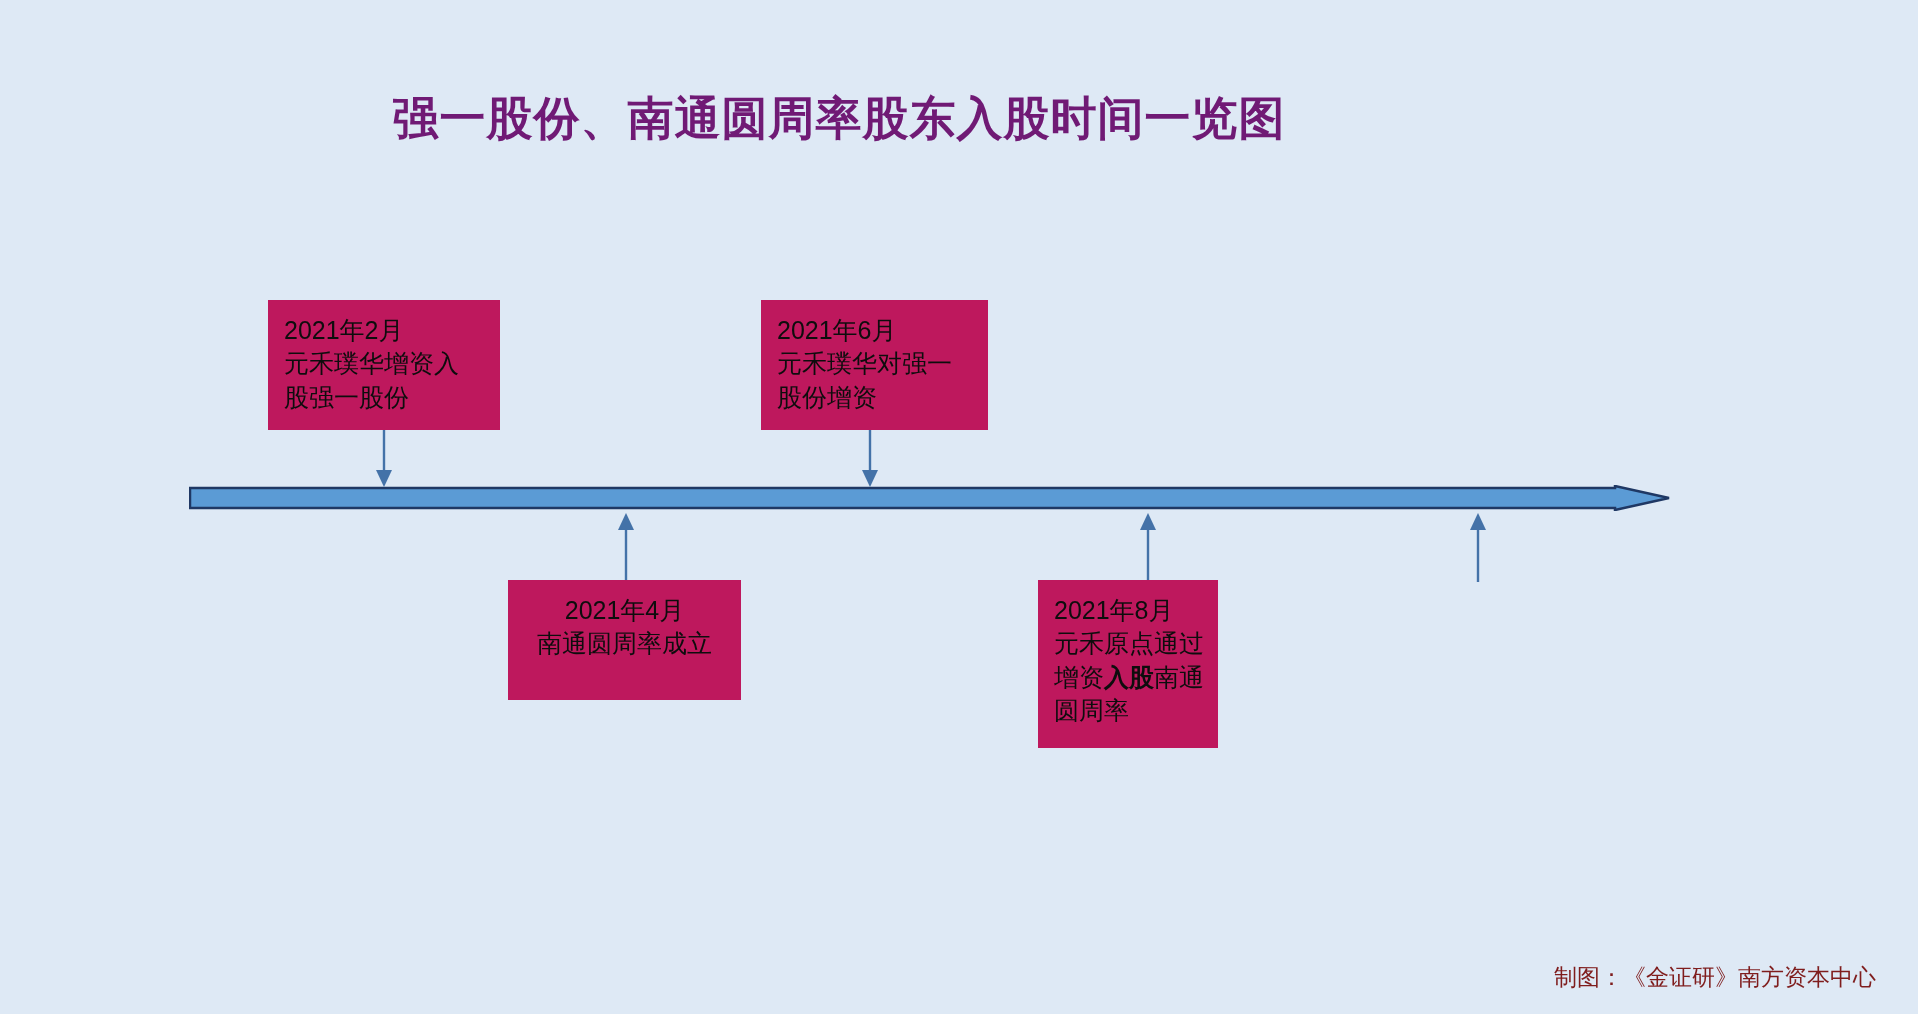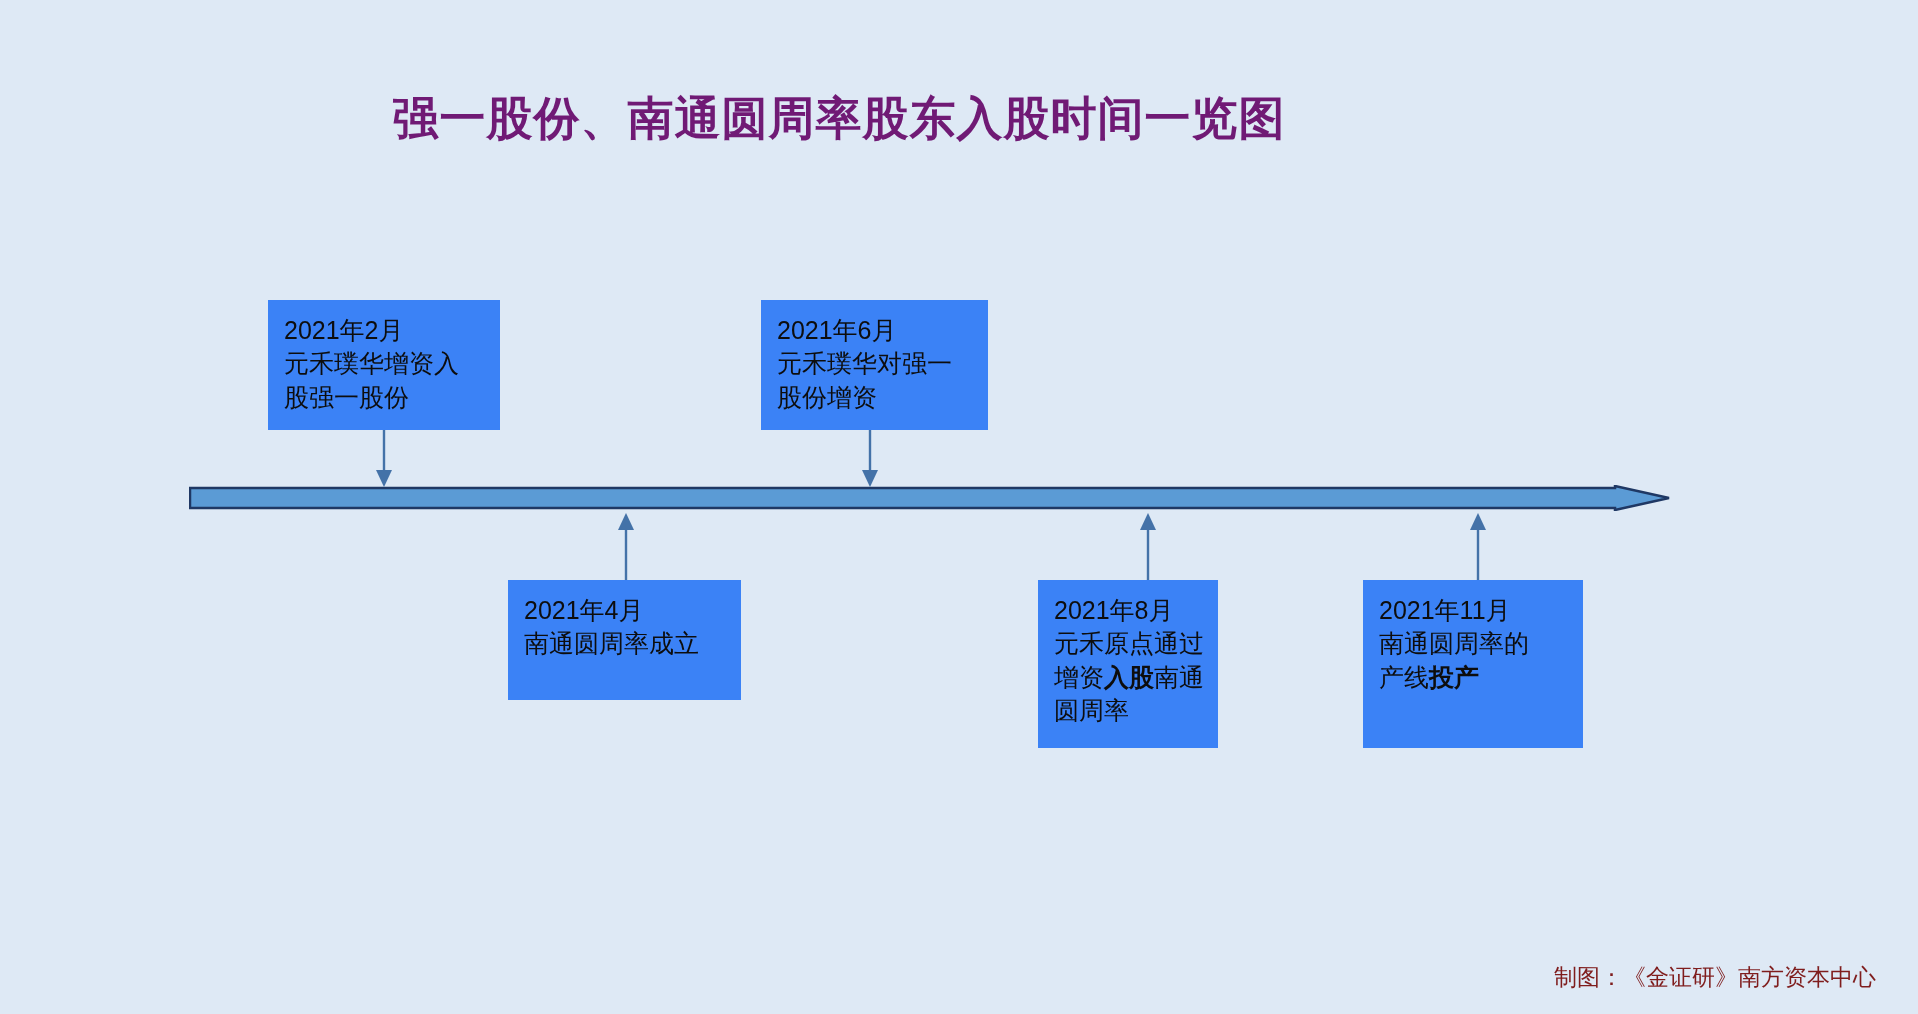--- a/index.html
+++ b/index.html
@@ -43,38 +43,38 @@
     left: 189px;
     top: 485px;
     width: 1482px;
     height: 26px;
   }
   .axis svg { display: block; }
 
   
   .event-box {
     position: absolute;
-    background: #3b82f6;
+    background: #be185d;
     box-sizing: border-box;
     padding: 14px 16px 10px 16px;
     font-size: 25px;
     line-height: 1.33;
     color: #0d0d0d;
     white-space: pre-line;
   }
   .event-box .ln {
     display: block;
     white-space: nowrap;
   }
   .event-box .b { font-weight: bold; margin-top: 44px; }
 
   
   #box-1 { left: 268px; top: 300px;  width: 232px; height: 130px; }
   #box-2 { left: 761px; top: 300px;  width: 227px; height: 130px; }
-  #box-3 { left: 508px; top: 580px;  width: 233px; height: 120px; }
+  #box-3 { left: 508px; top: 580px;  width: 233px; height: 120px; text-align: center; }
   #box-4 { left: 1038px; top: 580px; width: 180px; height: 168px; }
   #box-5 { left: 1363px; top: 580px; width: 220px; height: 168px; }
 
   
   .connector {
     position: absolute;
     width: 24px;
   }
   .connector svg { display: block; }
   #conn-1 { left: 372px; top: 430px; height: 58px; }
@@ -142,17 +142,16 @@
   </div>
 
   <div class="event-box" id="box-1"><span class="ln">2021年2月</span><span class="ln">元禾璞华增资入</span><span class="ln">股强一股份</span></div>
 
   <div class="event-box" id="box-2"><span class="ln">2021年6月</span><span class="ln">元禾璞华对强一</span><span class="ln">股份增资</span></div>
 
   <div class="event-box" id="box-3"><span class="ln">2021年4月</span><span class="ln">南通圆周率成立</span></div>
 
   <div class="event-box" id="box-4"><span class="ln">2021年8月</span><span class="ln">元禾原点通过</span><span class="ln">增资<span class="b">入股</span>南通</span><span class="ln">圆周率</span></div>
 
-  <div class="event-box" id="box-5"><span class="ln">2021年11月</span><span class="ln">南通圆周率的</span><span class="ln">产线<span class="b">投产</span></span></div>
 
   <div class="credit">制图：《金证研》南方资本中心</div>
 
 </div>
 
 </body></html>

